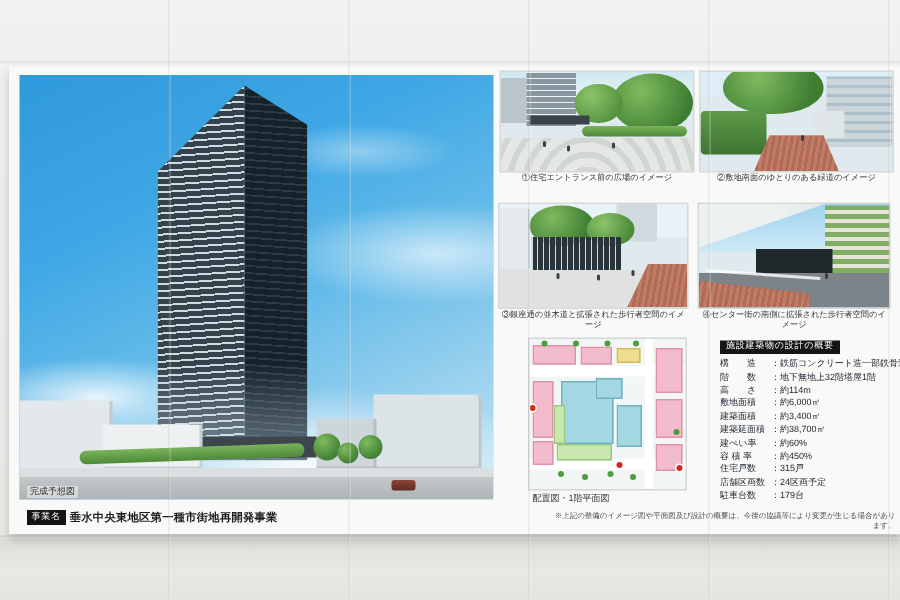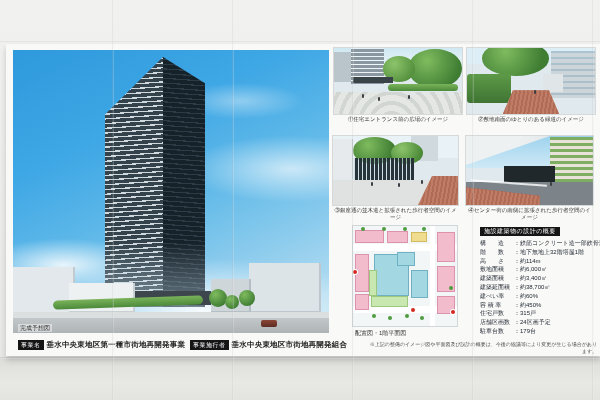--- a/index.html
+++ b/index.html
@@ -253,24 +253,20 @@
         <span class="spec-colon">：</span>
         <span>179台</span>
       </div>
   </div>
 
   <div class="abs project-row">
     <div class="proj-item">
       <span class="badge">事業名</span>
       <span class="proj-text">垂水中央東地区第一種市街地再開発事業</span>
     </div>
-    <div class="proj-item">
-      <span class="badge">事業施行者</span>
-      <span class="proj-text">垂水中央東地区市街地再開発組合</span>
-    </div>
   </div>
 
   <div class="abs note">※上記の整備のイメージ図や平面図及び設計の概要は、今後の協議等により変更が生じる場合があります。</div>
 
   <div class="seamv" style="left:112px;"></div>
   <div class="seamv" style="left:232px;"></div>
   <div class="seamv" style="left:352px;"></div>
   <div class="seamv" style="left:472px;"></div>
   <div class="seamv" style="left:592px;"></div>
   <div class="seamh" style="top:41px;"></div>

